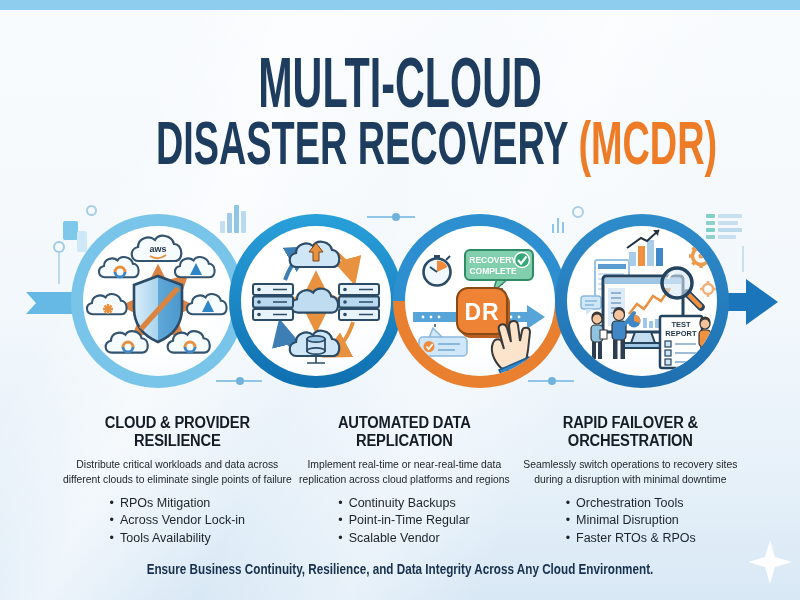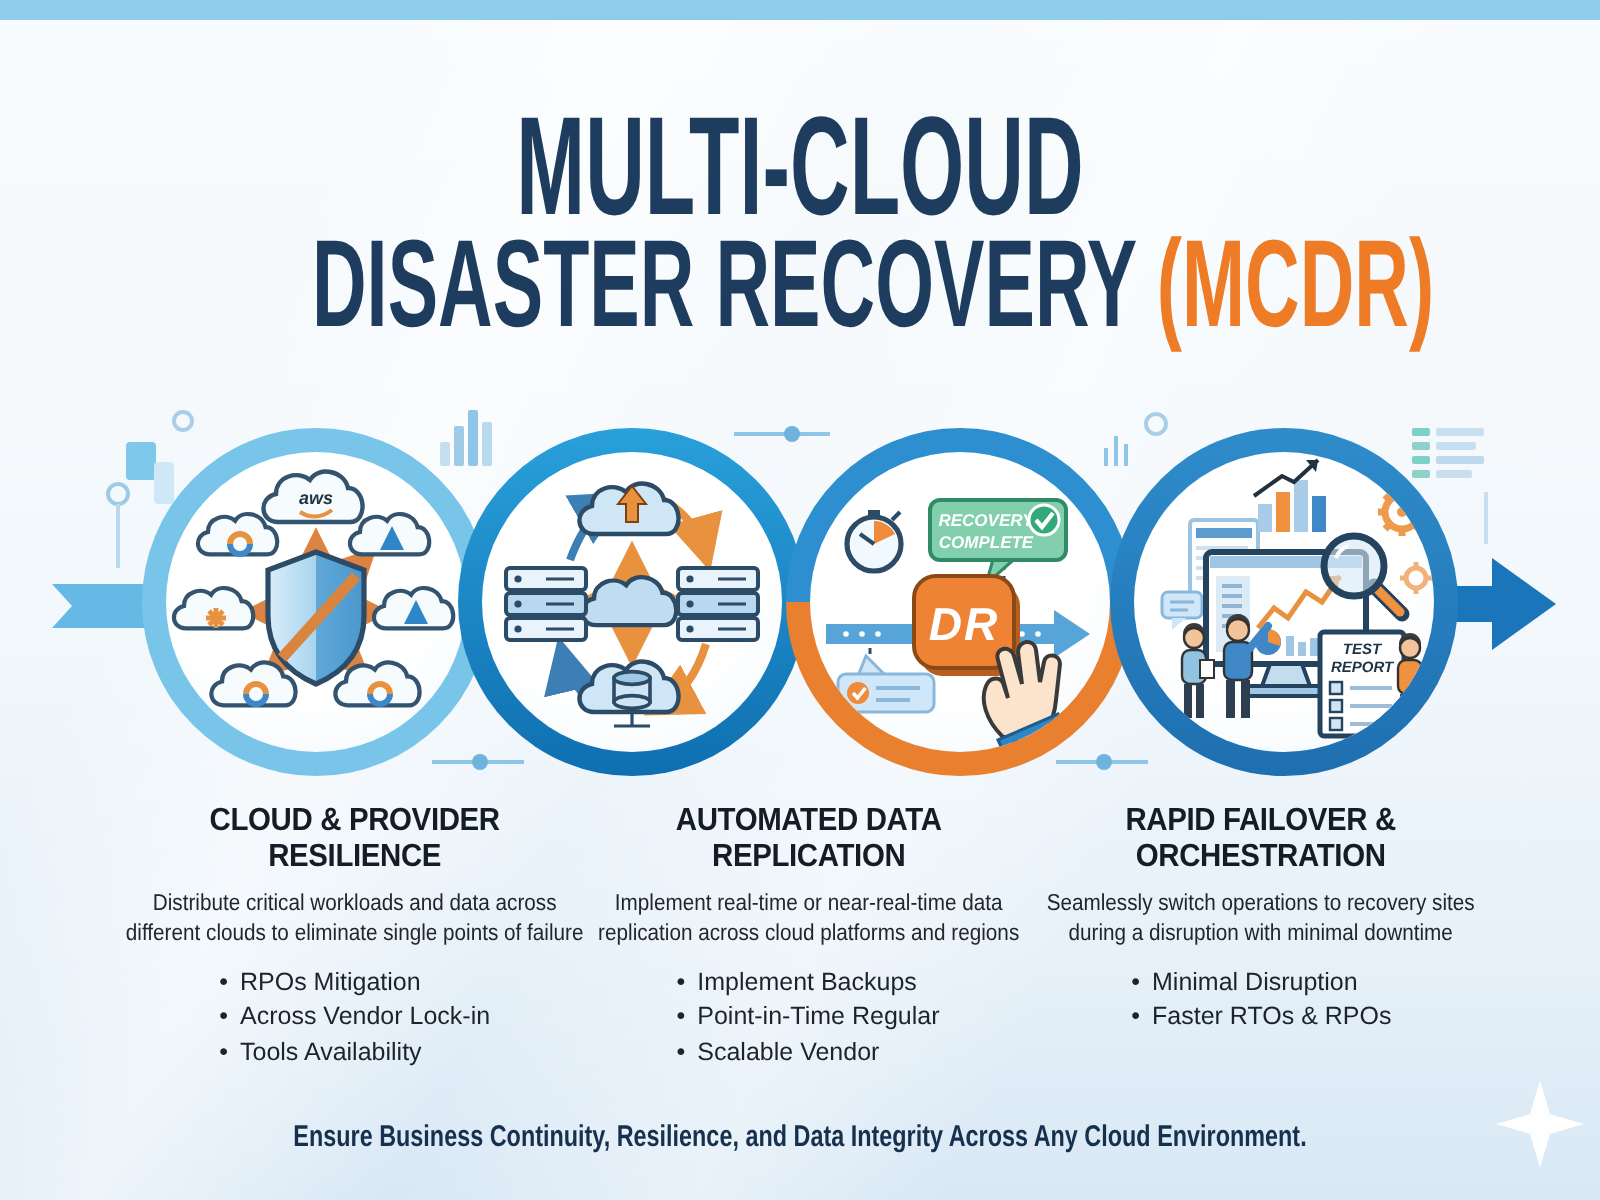--- a/index.html
+++ b/index.html
@@ -18,31 +18,31 @@
   .title{position:absolute;left:0;width:800px;text-align:center;color:#1d3c5e;font-weight:bold;line-height:1;z-index:3;}
   .title-1{top:48px;font-size:70px;transform:scaleX(.59);transform-origin:50% 50%;white-space:nowrap;}
   .title-2{top:112px;font-size:62px;transform:scaleX(.61);transform-origin:50% 50%;white-space:nowrap;}
   .accent{color:#ee7b26;}
 
   
   .step-circle{position:absolute;top:214px;width:174px;height:174px;border-radius:50%;z-index:2;
     display:flex;align-items:center;justify-content:center;}
   .step-inner{width:150px;height:150px;border-radius:50%;overflow:hidden;
     background:radial-gradient(circle at 45% 35%,#ffffff 55%,#f2f8fd 100%);
-    display:flex;align-items:center;justify-content:center;font-style:italic;}
+    display:flex;align-items:center;justify-content:center;}
   .ring-0{left:71px;background:#79c5ea;}
   .ring-1{left:229px;background:linear-gradient(180deg,#29a0da 0%,#0f6fb0 100%);}
   .ring-2{left:393px;background:linear-gradient(180deg,#2e8fd0 0%,#2e8fd0 50%,#e8802f 50%,#e8802f 100%);}
   .ring-3{left:555px;background:linear-gradient(180deg,#2f8ccb 0%,#1e6fb0 100%);}
 
   .flow-left{position:absolute;left:26px;top:290px;z-index:1;}
   .flow-right{position:absolute;left:706px;top:277px;z-index:1;}
 
   
-  .columns{position:absolute;top:402px;left:64px;width:680px;display:flex;z-index:3;}
+  .columns{position:absolute;top:414px;left:64px;width:680px;display:flex;z-index:3;align-items:flex-end;}
   .col{flex:1 1 0;text-align:center;min-width:0;}
   .col h3{margin:0 -10px 7px;font-size:16px;font-weight:bold;color:#141c26;line-height:1.12;
     letter-spacing:-.2px;transform:scaleX(.92);transform-origin:50% 50%;}
   .col p{margin:0 -14px 8px;font-size:11.5px;line-height:1.3;color:#20262c;
     transform:scaleX(.9);transform-origin:50% 50%;}
   .col ul{display:inline-block;text-align:left;margin:0;padding:0;list-style:none;
     font-size:12.5px;line-height:1.42;color:#1c232b;}
   .col li::before{content:"\2022";margin-right:6px;}
 
   
@@ -453,28 +453,29 @@
     <ul>
       <li>RPOs Mitigation</li>
       <li>Across Vendor Lock-in</li>
       <li>Tools Availability</li>
     </ul>
   </div>
   <div class="col">
     <h3>AUTOMATED DATA REPLICATION</h3>
     <p>Implement real-time or near-real-time data replication across cloud platforms and regions</p>
     <ul>
-      <li>Implement Backups</li>
+      <li>Continuity Backups</li>
       <li>Point-in-Time Regular</li>
       <li>Scalable Vendor</li>
     </ul>
   </div>
   <div class="col">
     <h3>RAPID FAILOVER &amp; ORCHESTRATION</h3>
     <p>Seamlessly switch operations to recovery sites during a disruption with minimal downtime</p>
     <ul>
+      <li>Orchestration Tools</li>
       <li>Minimal Disruption</li>
       <li>Faster RTOs &amp; RPOs</li>
     </ul>
   </div>
 </div>
 
 <div class="footer">Ensure Business Continuity, Resilience, and Data Integrity Across Any Cloud Environment.</div>
 
 </body></html>

